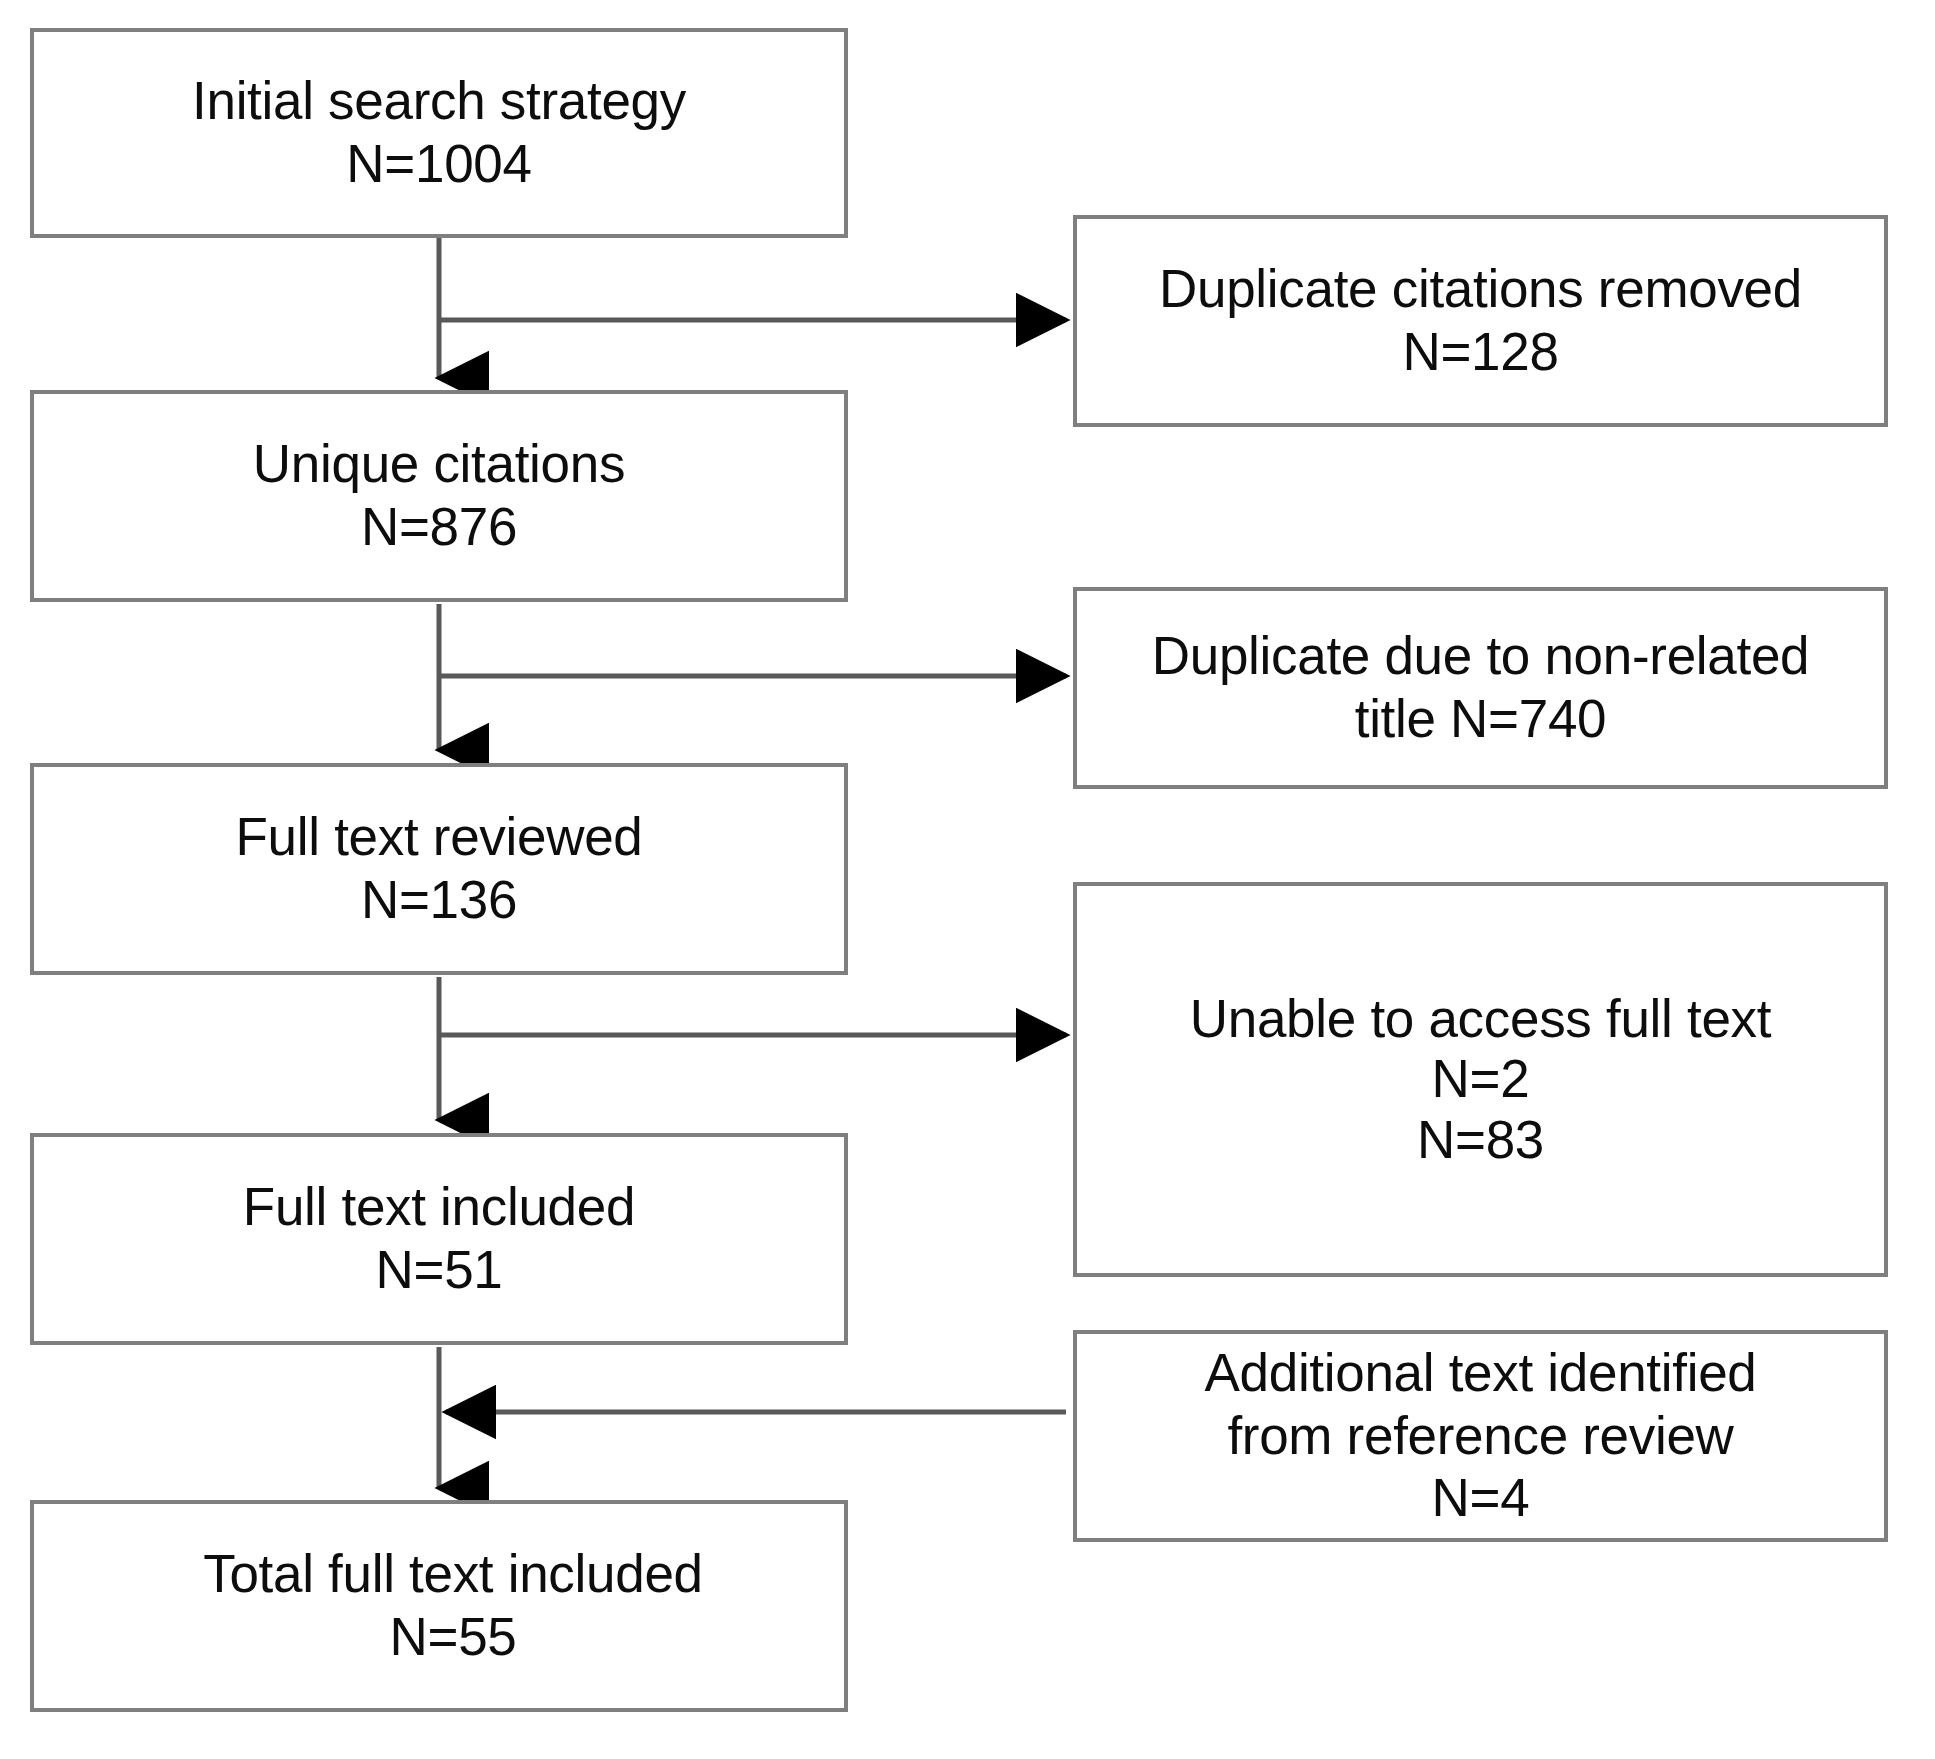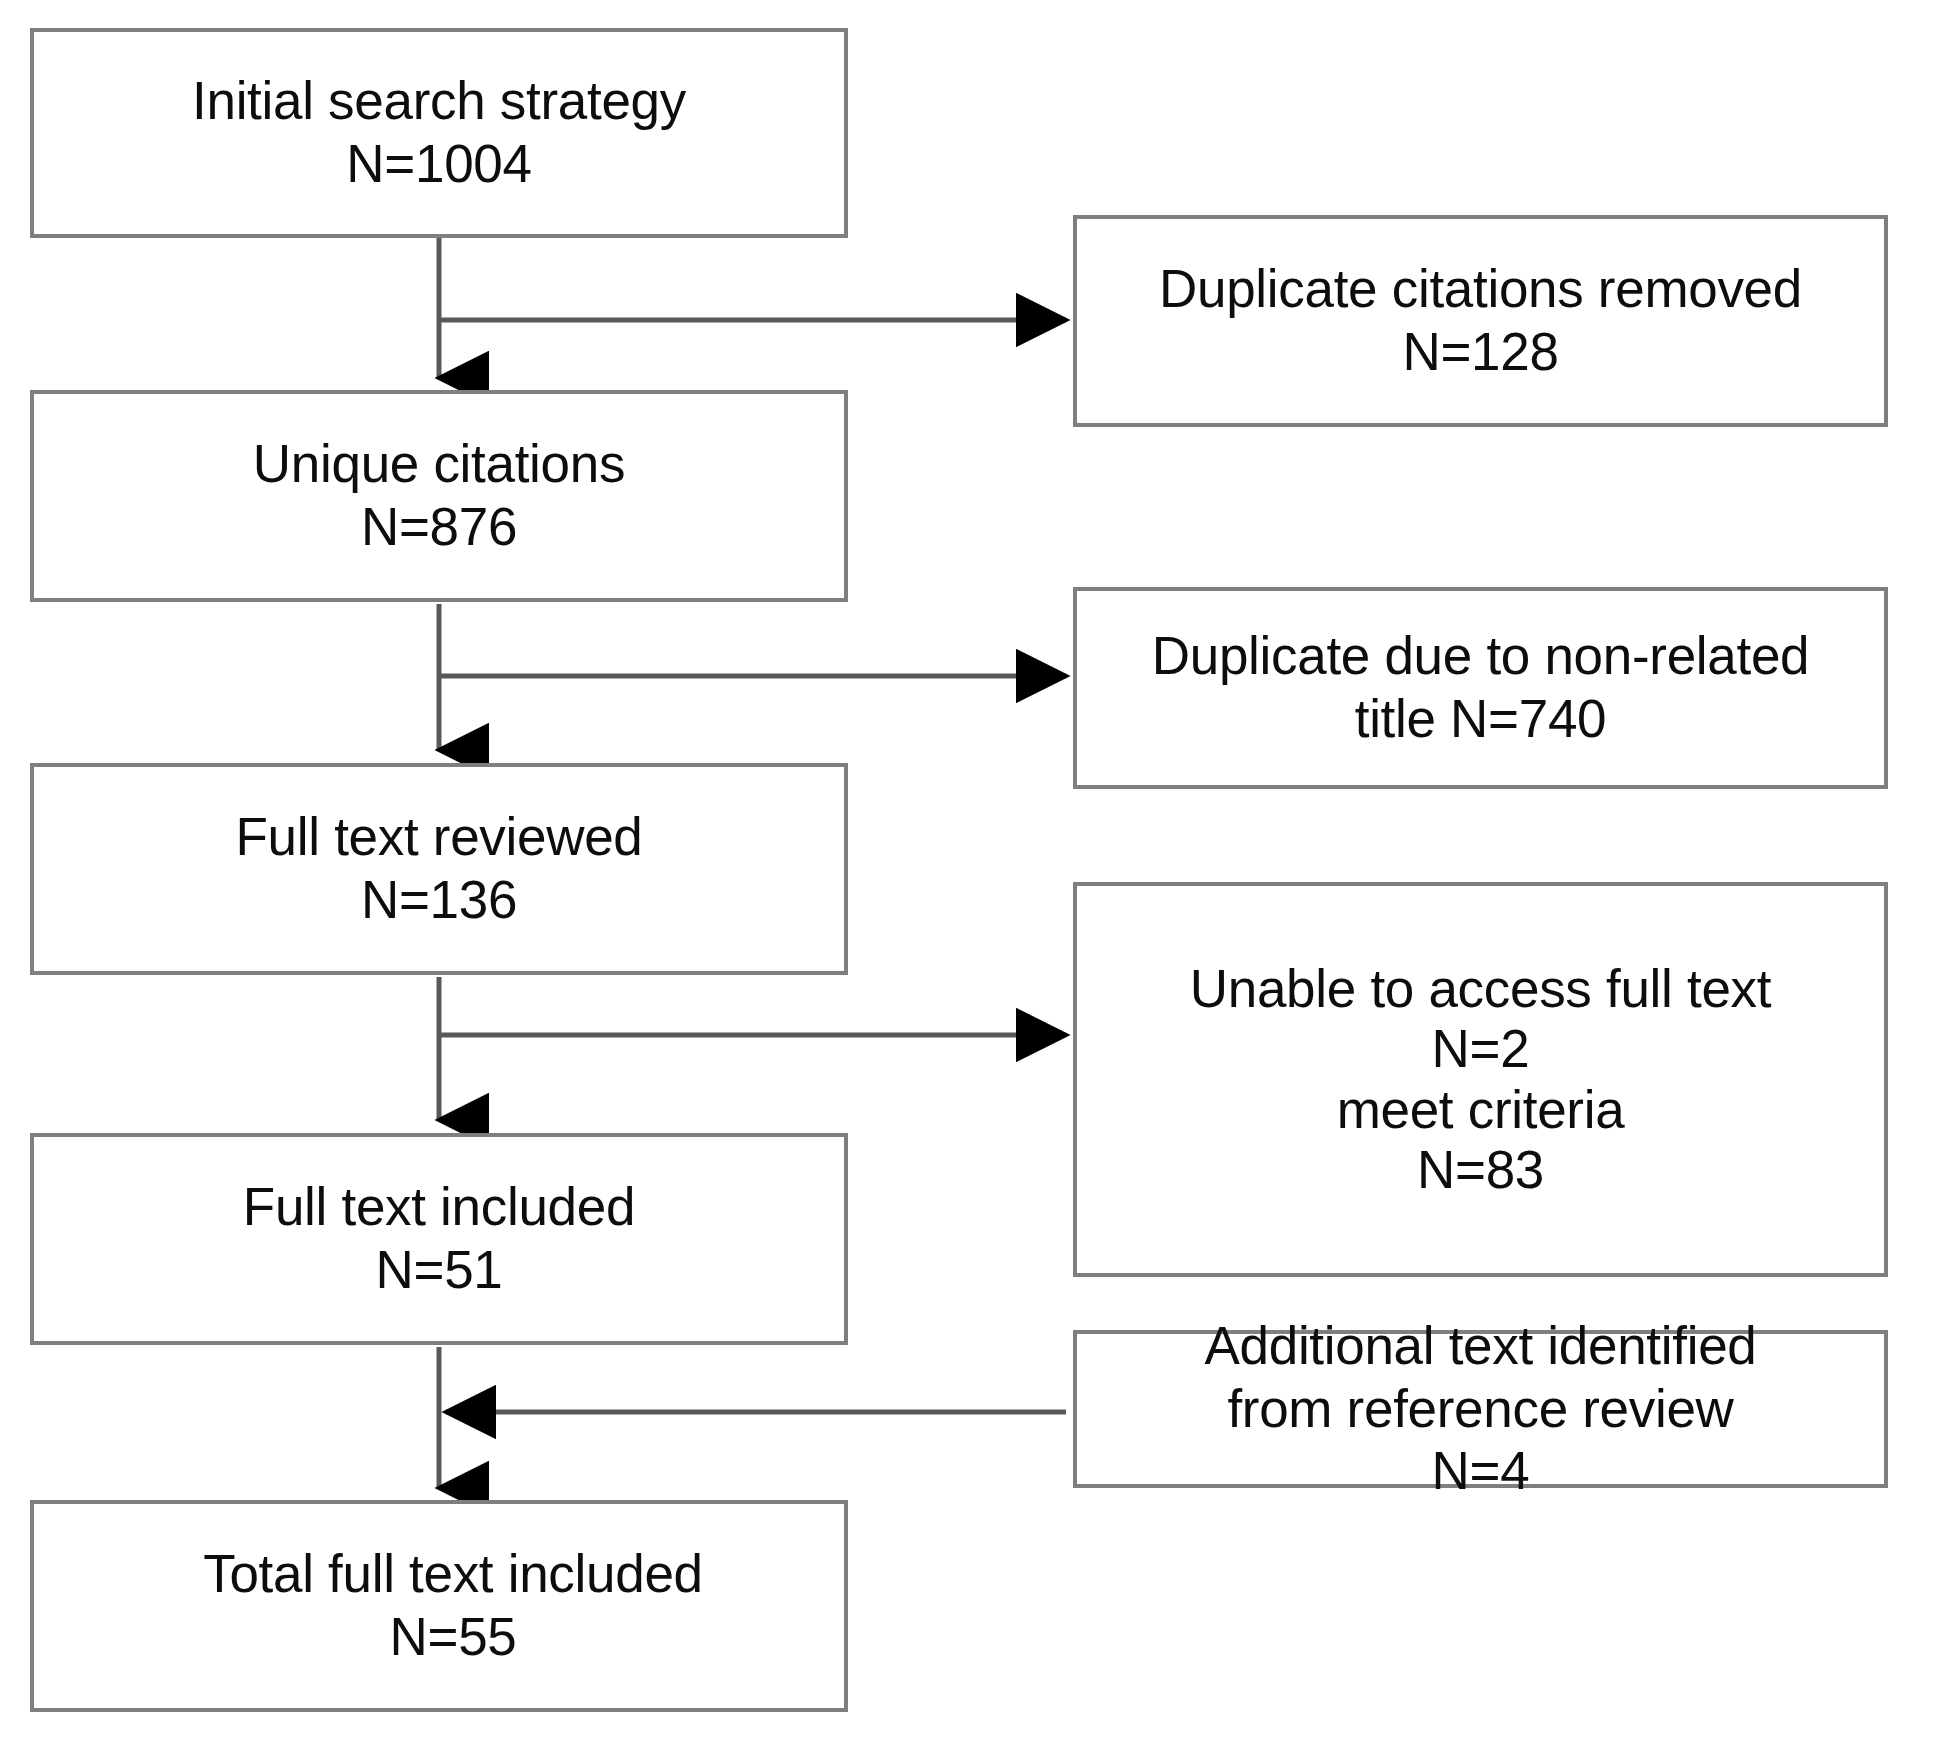--- a/index.html
+++ b/index.html
@@ -154,26 +154,25 @@
     <div class="box-lines">
       <span class="line">Duplicate due to non-related</span>
       <span class="line">title N=740</span>
     </div>
   </div>
 
   <div class="flow-box dense" style="left:1073px; top:882px; width:815px; height:395px;">
     <div class="box-lines">
       <span class="line">Unable to access full text</span>
       <span class="line">N=2</span>
-      <span class="line">meet criteria</span>
       <span class="line">N=83</span>
     </div>
   </div>
 
-  <div class="flow-box" style="left:1073px; top:1330px; width:815px; height:158px;">
+  <div class="flow-box" style="left:1073px; top:1330px; width:815px; height:212px;">
     <div class="box-lines">
       <span class="line">Additional text identified</span>
       <span class="line">from reference review</span>
       <span class="line">N=4</span>
     </div>
   </div>
 
 </div>
 
 </body></html>

